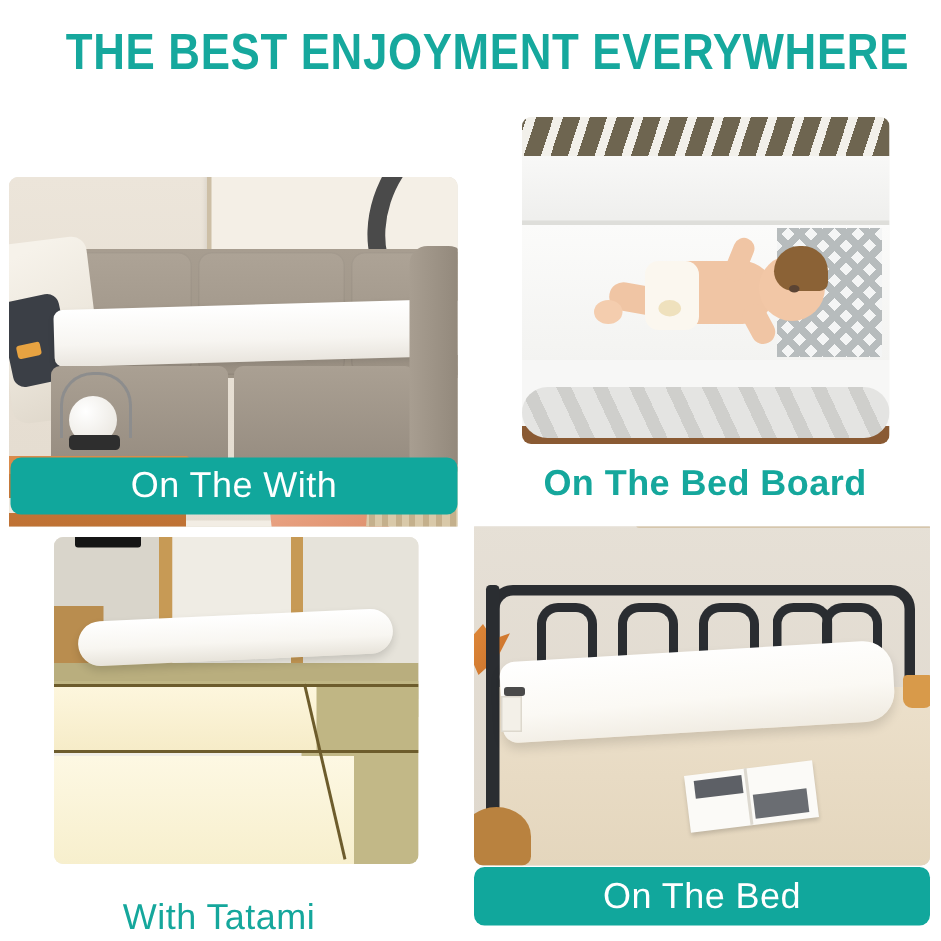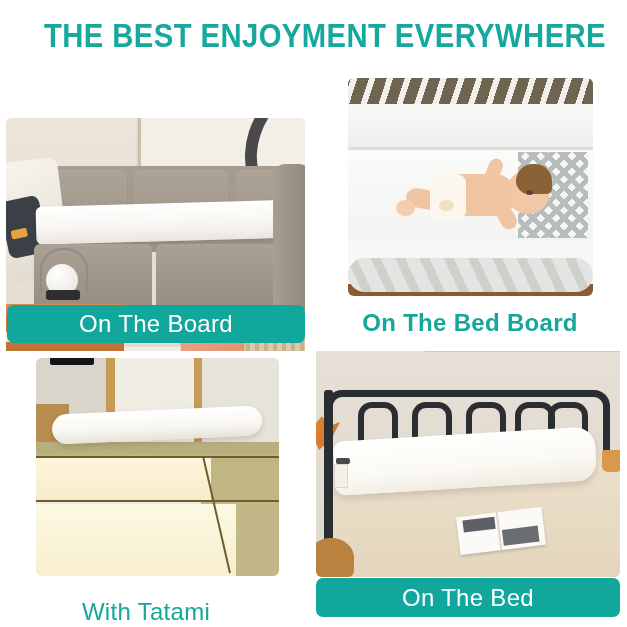--- a/index.html
+++ b/index.html
@@ -249,21 +249,21 @@
       <div class="table"></div>
       <div class="table-shelf"></div>
       <div class="table-top"></div>
       <div class="lamp-handle"></div>
       <div class="lamp-globe"></div>
       <div class="lamp-base"></div>
       <div class="pillow-orange"></div>
       <div class="pillow-stripe"></div>
     </div>
 
-    <div class="caption-band" style="left:7px;top:249px;width:298px;height:38px;">On The Board</div>
+    <div class="caption-band" style="left:7px;top:249px;width:298px;height:38px;">On The With</div>
   </div>
 
   <div class="panel" id="panel2" style="left:313px;top:56px;width:314px;height:295px;">
 
     <div class="photo" id="photo2" style="left:35px;top:22px;">
       <div class="crib-rail"></div>
       <div class="headboard"></div>
       <div class="sheet"></div>
       <div class="chevron"></div>
       <div class="baby-leg"></div>

